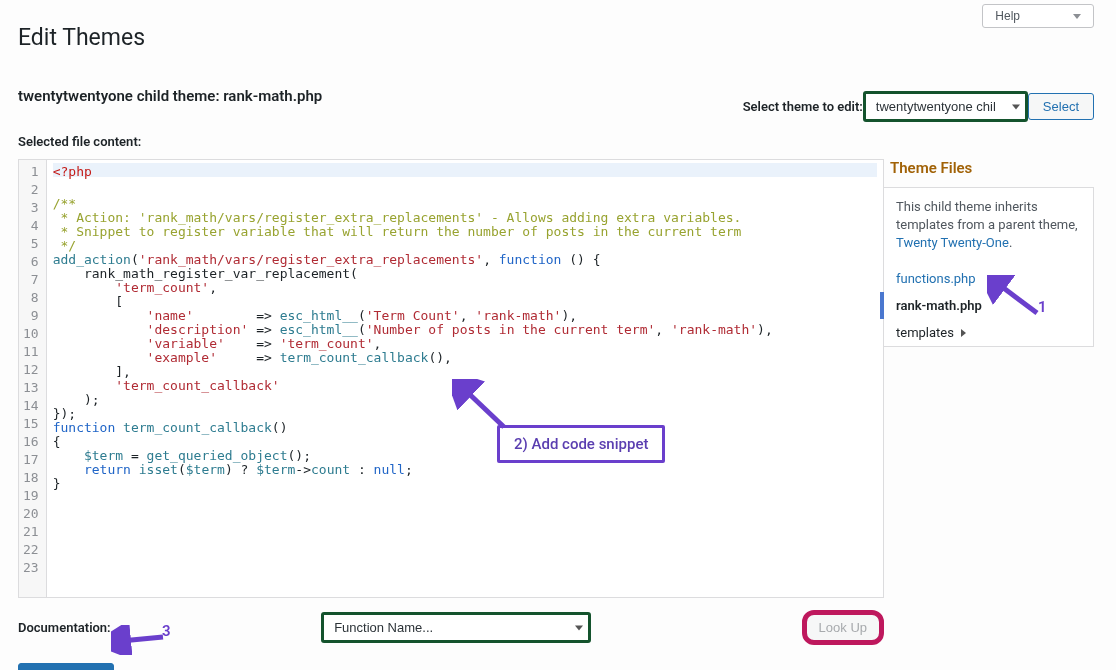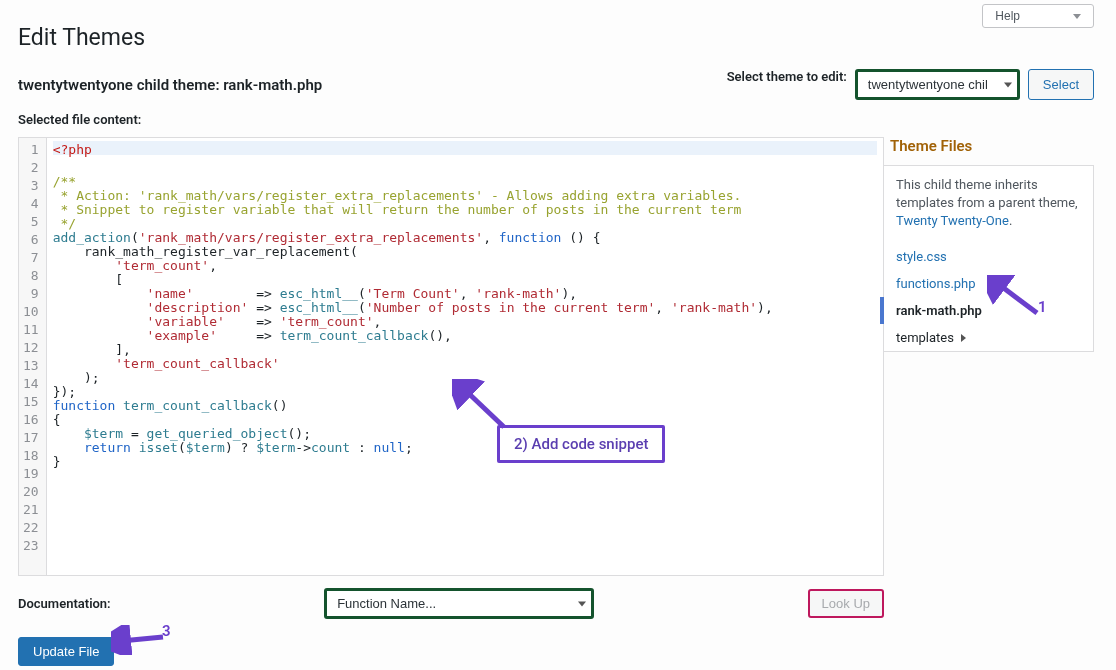--- a/index.html
+++ b/index.html
@@ -46,21 +46,22 @@
     align-items: center;
     margin-bottom: 12px;
   }
   .subhead-left {
     font-weight: 600;
     font-size: 15px;
     color: #1d2327;
   }
   .subhead-right {
     display: flex;
-    gap: 8px;
+    align-items: center;
+    margin-top: 22px;
   }
   .subhead-right label {
     font-weight: 600;
     font-size: 13px;
     color: #1d2327;
   }
   .select-wrap {
     position: relative;
     display: inline-block;
   }
@@ -97,24 +98,24 @@
   .btn-primary {
     background: #2271b1;
     border: 1px solid #2271b1;
     color: #fff;
     border-radius: 3px;
     padding: 6px 14px;
     font-size: 13px;
     cursor: pointer;
   }
   .btn-disabled {
-    border: 2px solid #be185d;
+    border: 5px solid #be185d;
     background: #f6f7f7;
     color: #a7aaad;
-    border-radius: 3px;
+    border-radius: 12px;
     padding: 5px 12px;
     font-size: 13px;
     cursor: default;
   }
   .sfc-label {
     font-weight: 600;
     font-size: 13px;
     color: #1d2327;
     margin-bottom: 10px;
   }
@@ -318,21 +319,20 @@
     </div>
   </div>
 
   <div class="sidebar-col">
     <div class="sidebar-title">Theme Files</div>
     <div class="theme-files">
       <div class="theme-desc">
         <span>This child theme inherits templates from a parent theme, </span><a href="#">Twenty Twenty-One</a><span>.</span>
       </div>
       <ul class="file-list" id="file-list">
-          <li>style.css</li>
           <li>functions.php</li>
           <li class="active">rank-math.php</li>
           <li class="folder">templates <span class="tri"></span></li>
         </ul>
     </div>
   </div>
 </div>
 
 <div class="callout" style="left:497px; top:425px;">2) Add code snippet</div>
 

